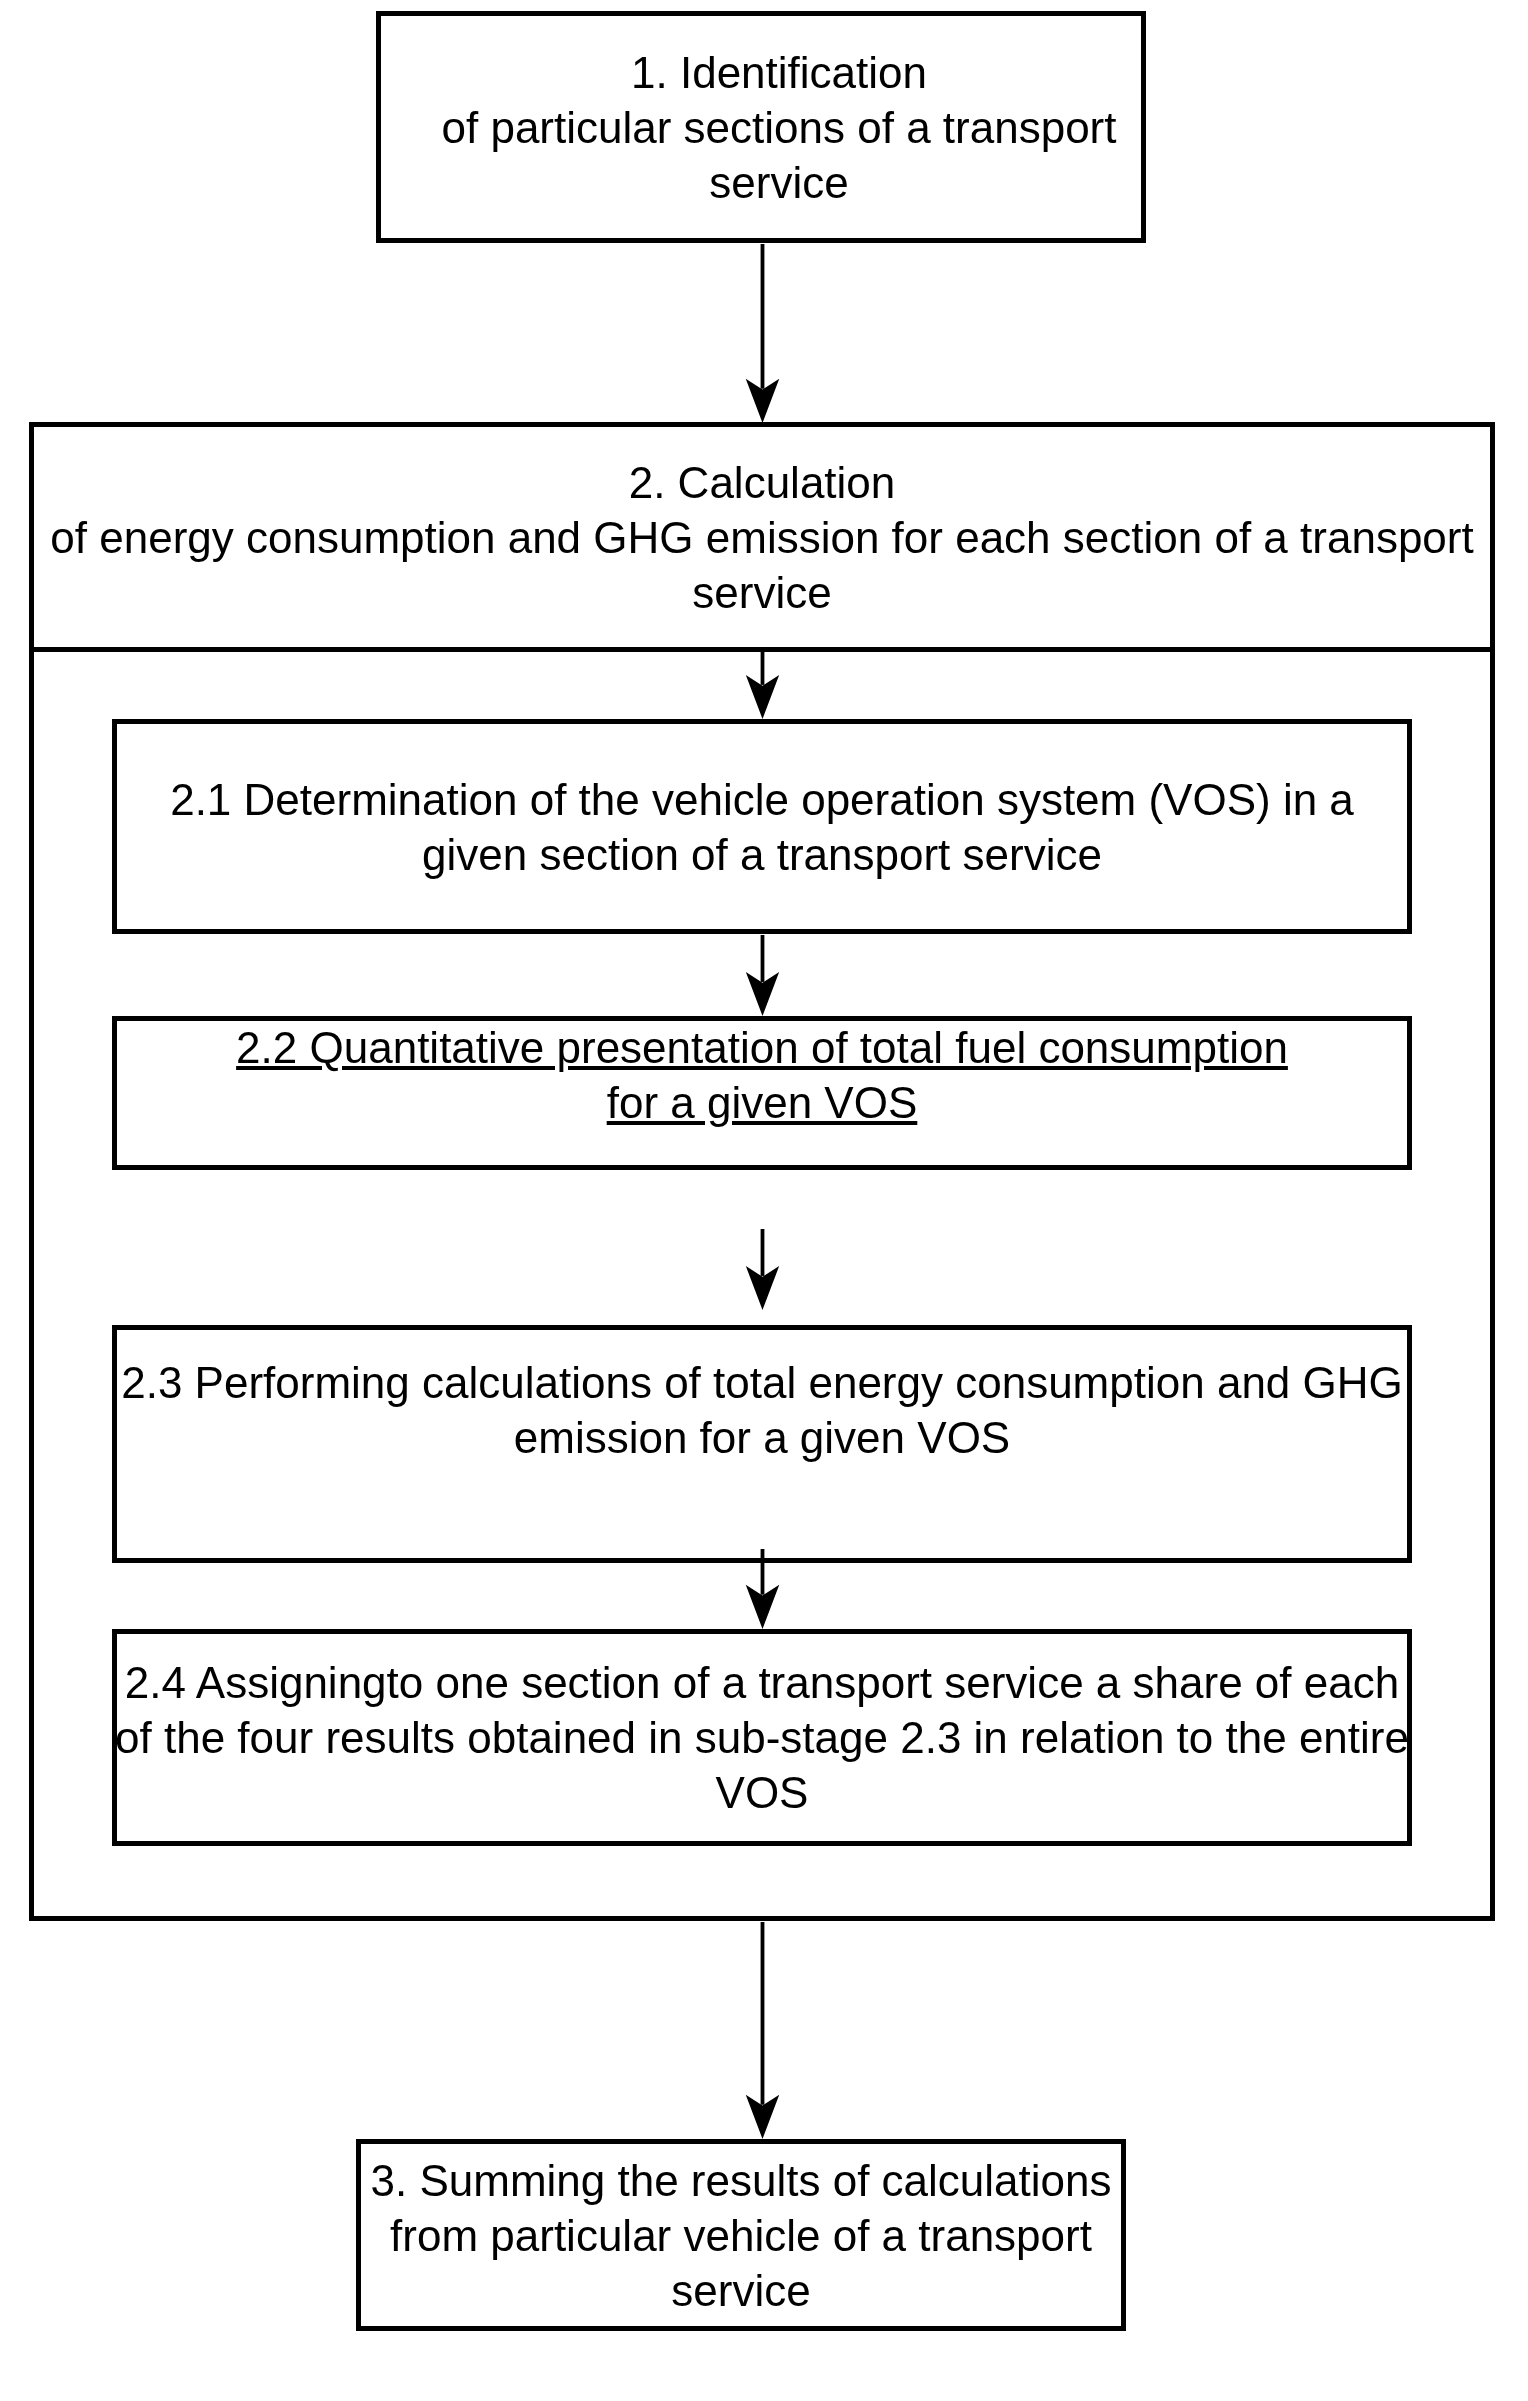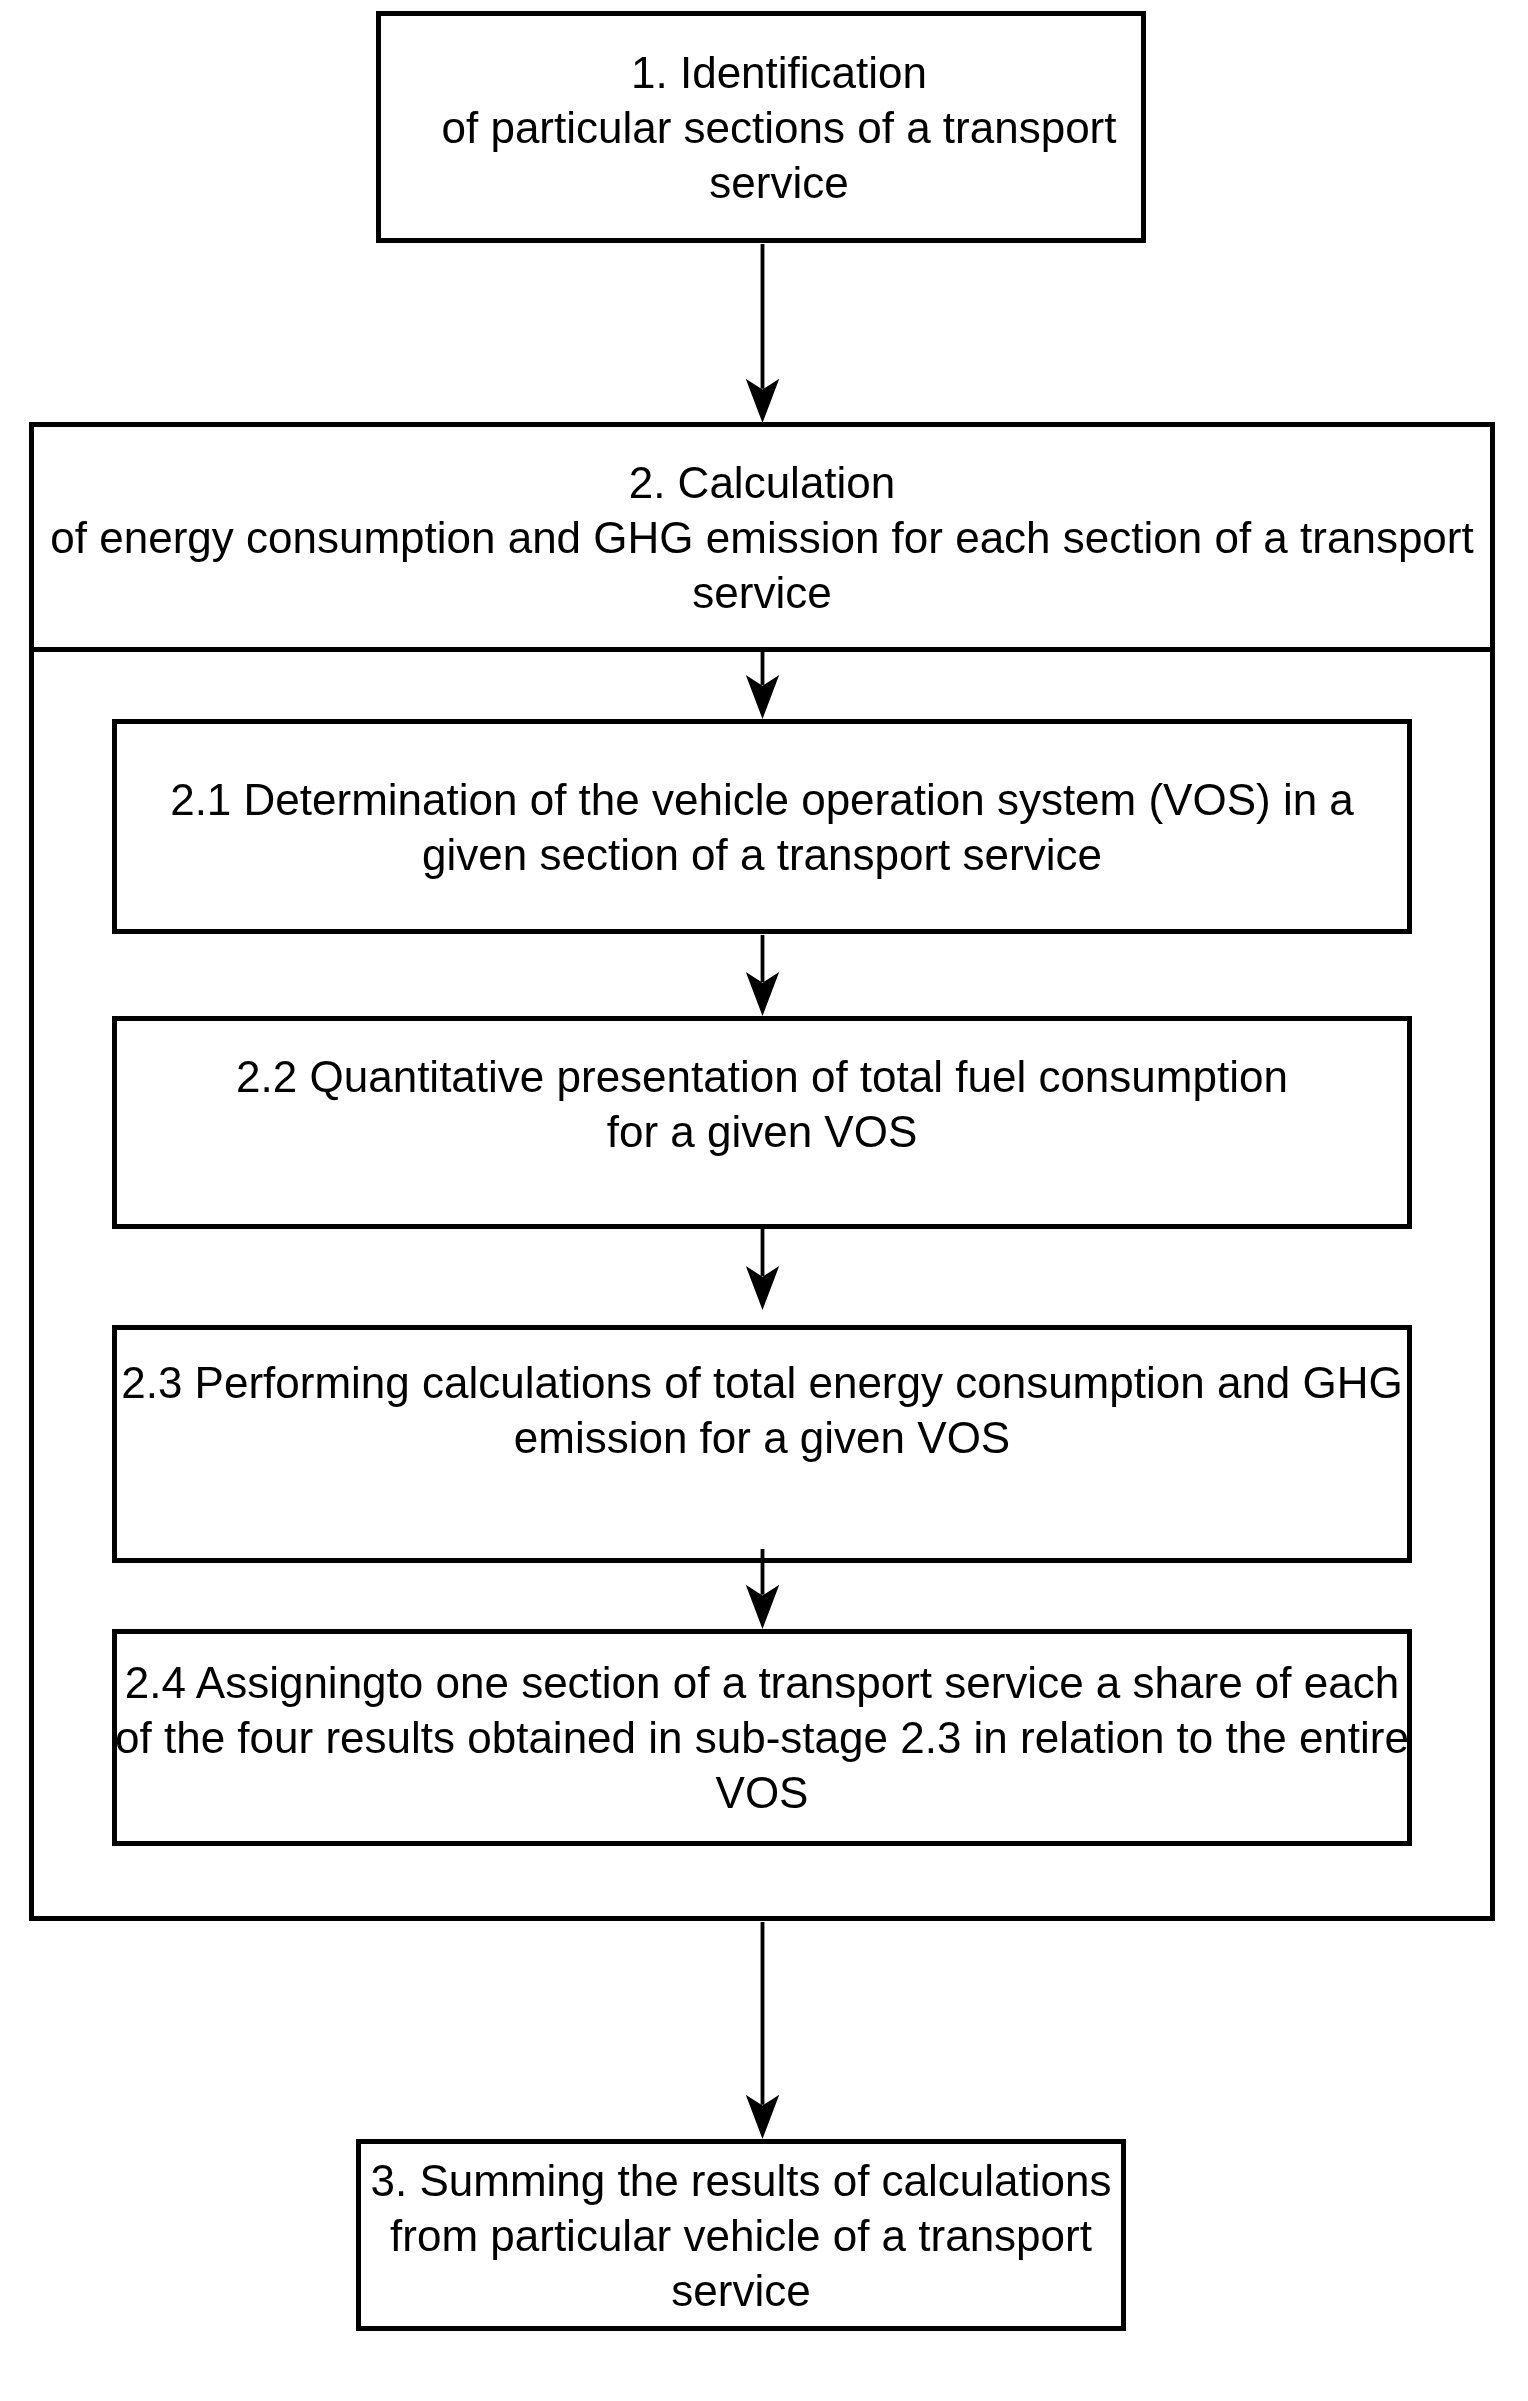--- a/index.html
+++ b/index.html
@@ -45,21 +45,21 @@
     font-size: 44px;
     line-height: 55px;
   }
   .tline { white-space: nowrap; }
   .arrow { position: absolute; overflow: visible; }
 
   
   #stage1-box   { left: 376px;  top: 11.4px;   width: 770px; height: 232px; padding-left: 36px; }
   #stage2-container { left: 29px; top: 422px; width: 1466px; height: 1499px; }
   #substage-21-box { left: 112px; top: 719px;  width: 1300px; height: 215px; }
-  #substage-22-box { left: 112px; top: 1016px; width: 1300px; height: 213px; padding-bottom: 37px; }
+  #substage-22-box { left: 112px; top: 1016px; width: 1300px; height: 154px; padding-bottom: 37px; text-decoration: underline; }
   #substage-23-box { left: 112px; top: 1325px; width: 1300px; height: 238px; padding-bottom: 69px; }
   #substage-24-box { left: 112px; top: 1629px; width: 1300px; height: 217px; text-align: center; }
   #stage3-box   { left: 356px; top: 2139px; width: 770px; height: 192px; }
 
   #arrow-1 { left: 738px; top: 244px; }
   #arrow-2 { left: 738px; top: 647px; }
   #arrow-3 { left: 738px; top: 935px; }
   #arrow-4 { left: 738px; top: 1229px; }
   #arrow-5 { left: 738px; top: 1549px; }
   #arrow-6 { left: 738px; top: 1922px; }

